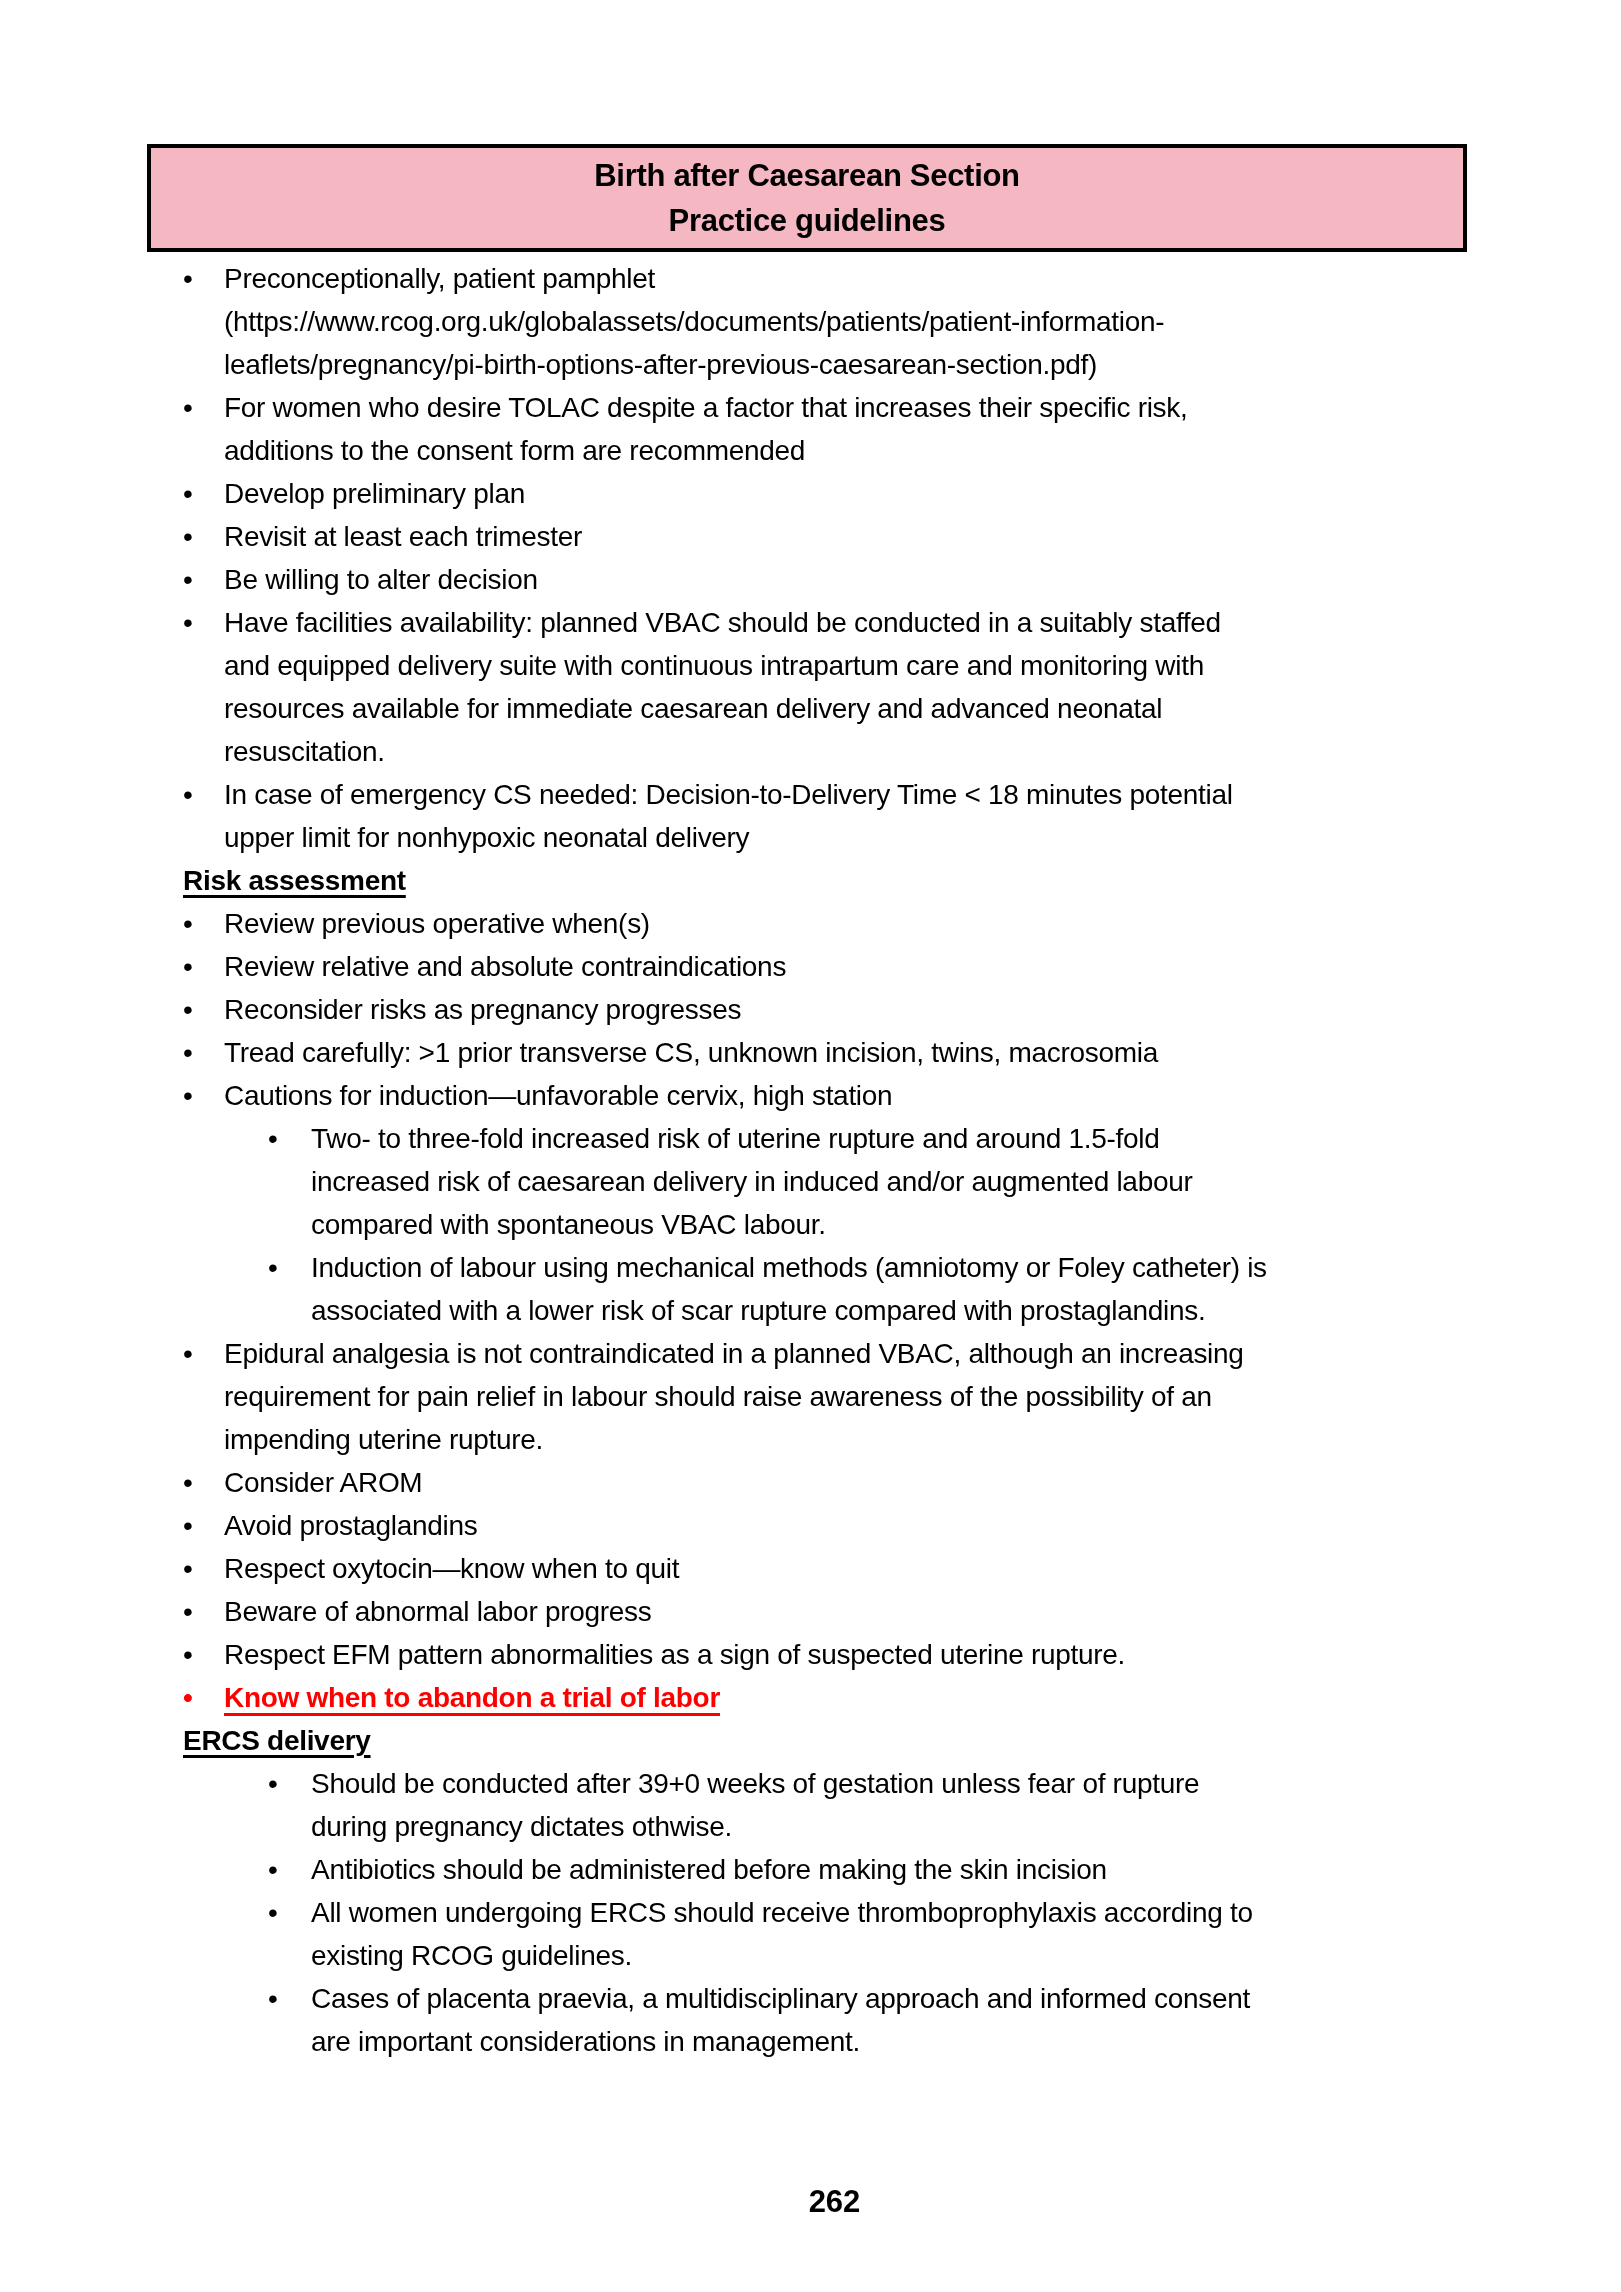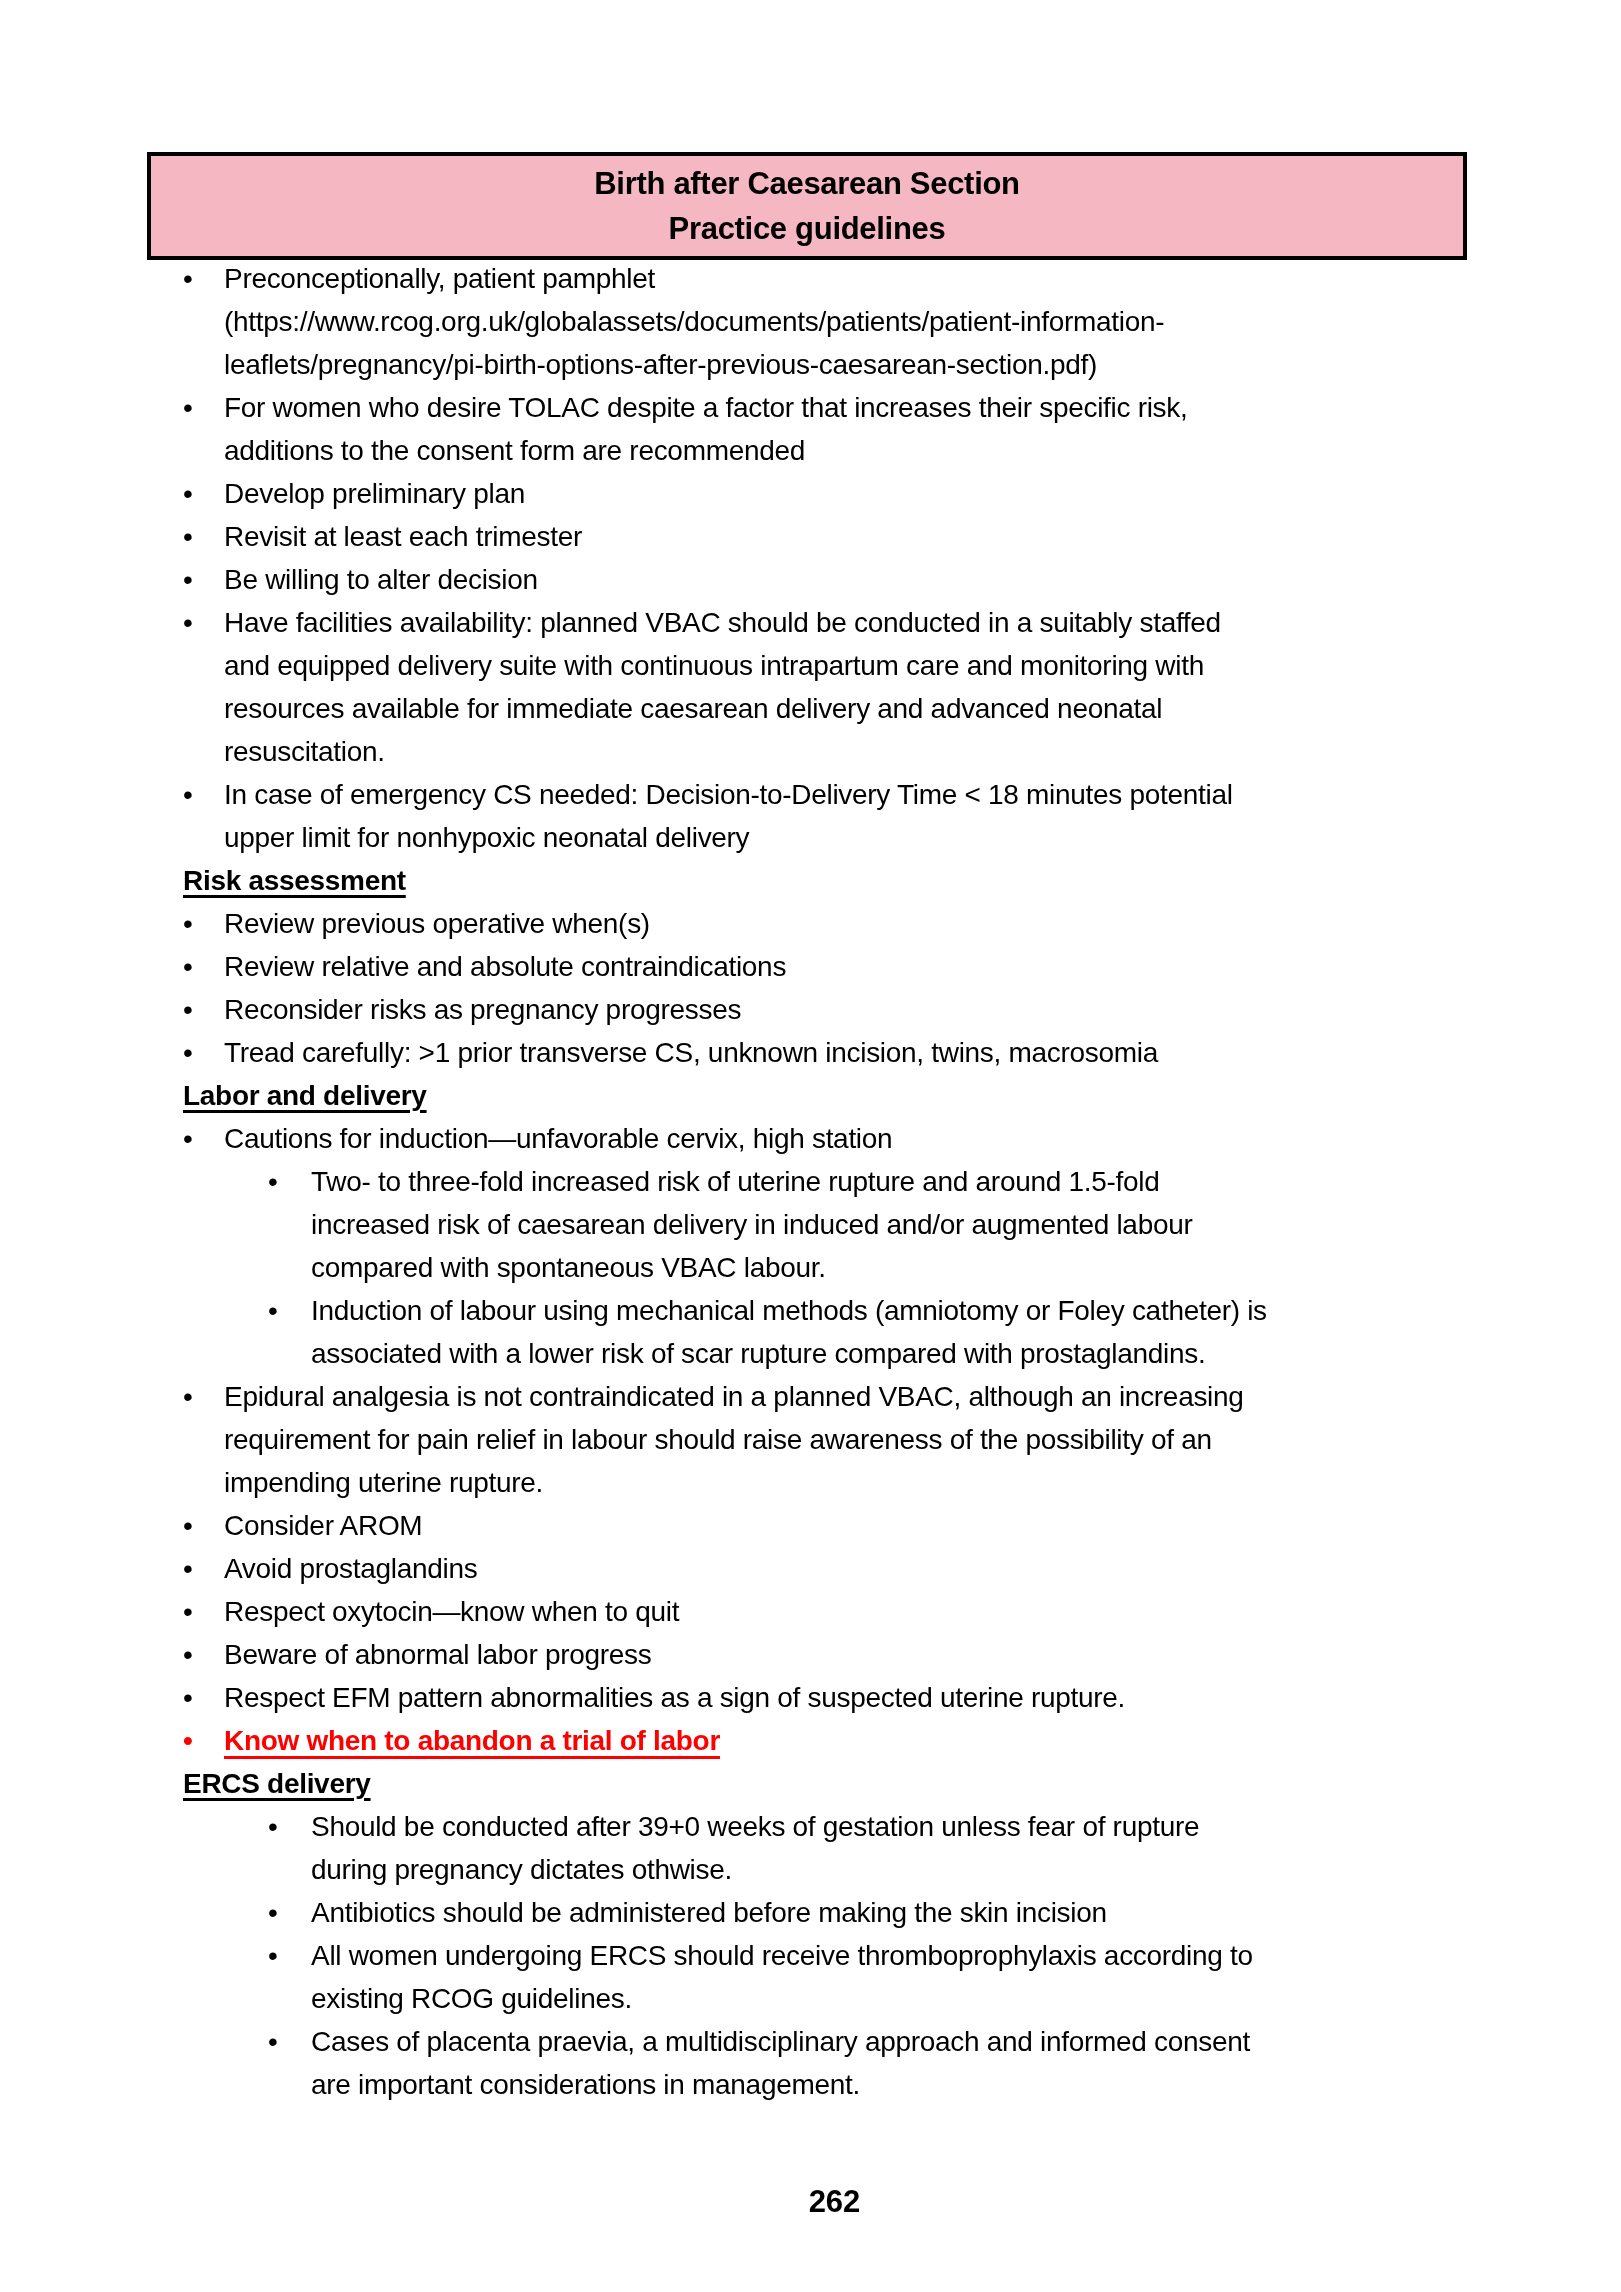--- a/index.html
+++ b/index.html
@@ -11,21 +11,21 @@
     color:#000000;
     overflow:hidden;
   }
   .title-box{
     position:absolute;
     left:147px;top:144px;
     width:1320px;height:108px;
     box-sizing:border-box;
     background:var(--header-bg,#f5b8c2);
     border:4.9px solid var(--border-color,#000000);
-    display:flex;flex-direction:column;justify-content:center;align-items:center;margin-top:8px;
+    display:flex;flex-direction:column;justify-content:center;align-items:center;
   }
   .title-line{
     font-weight:bold;
     font-size:31px;
     line-height:45px;
     text-align:center;
     letter-spacing:-0.3px;
   }
   .doc-content{
     position:absolute;
@@ -124,21 +124,20 @@
         <span class="bullet-text">Review relative and absolute contraindications</span>
       </div>
       <div class="bullet-item level1">
         <span class="bullet-marker">•</span>
         <span class="bullet-text">Reconsider risks as pregnancy progresses</span>
       </div>
       <div class="bullet-item level1">
         <span class="bullet-marker">•</span>
         <span class="bullet-text">Tread carefully: &gt;1 prior transverse CS, unknown incision, twins, macrosomia</span>
       </div>
-      <div class="section-heading">Labor and delivery</div>
       <div class="bullet-item level1">
         <span class="bullet-marker">•</span>
         <span class="bullet-text">Cautions for induction—unfavorable cervix, high station</span>
       </div>
       <div class="bullet-item level2">
         <span class="bullet-marker">•</span>
         <span class="bullet-text">Two- to three-fold increased risk of uterine rupture and around 1.5-fold
 increased risk of caesarean delivery in induced and/or augmented labour
 compared with spontaneous VBAC labour.</span>
       </div>

